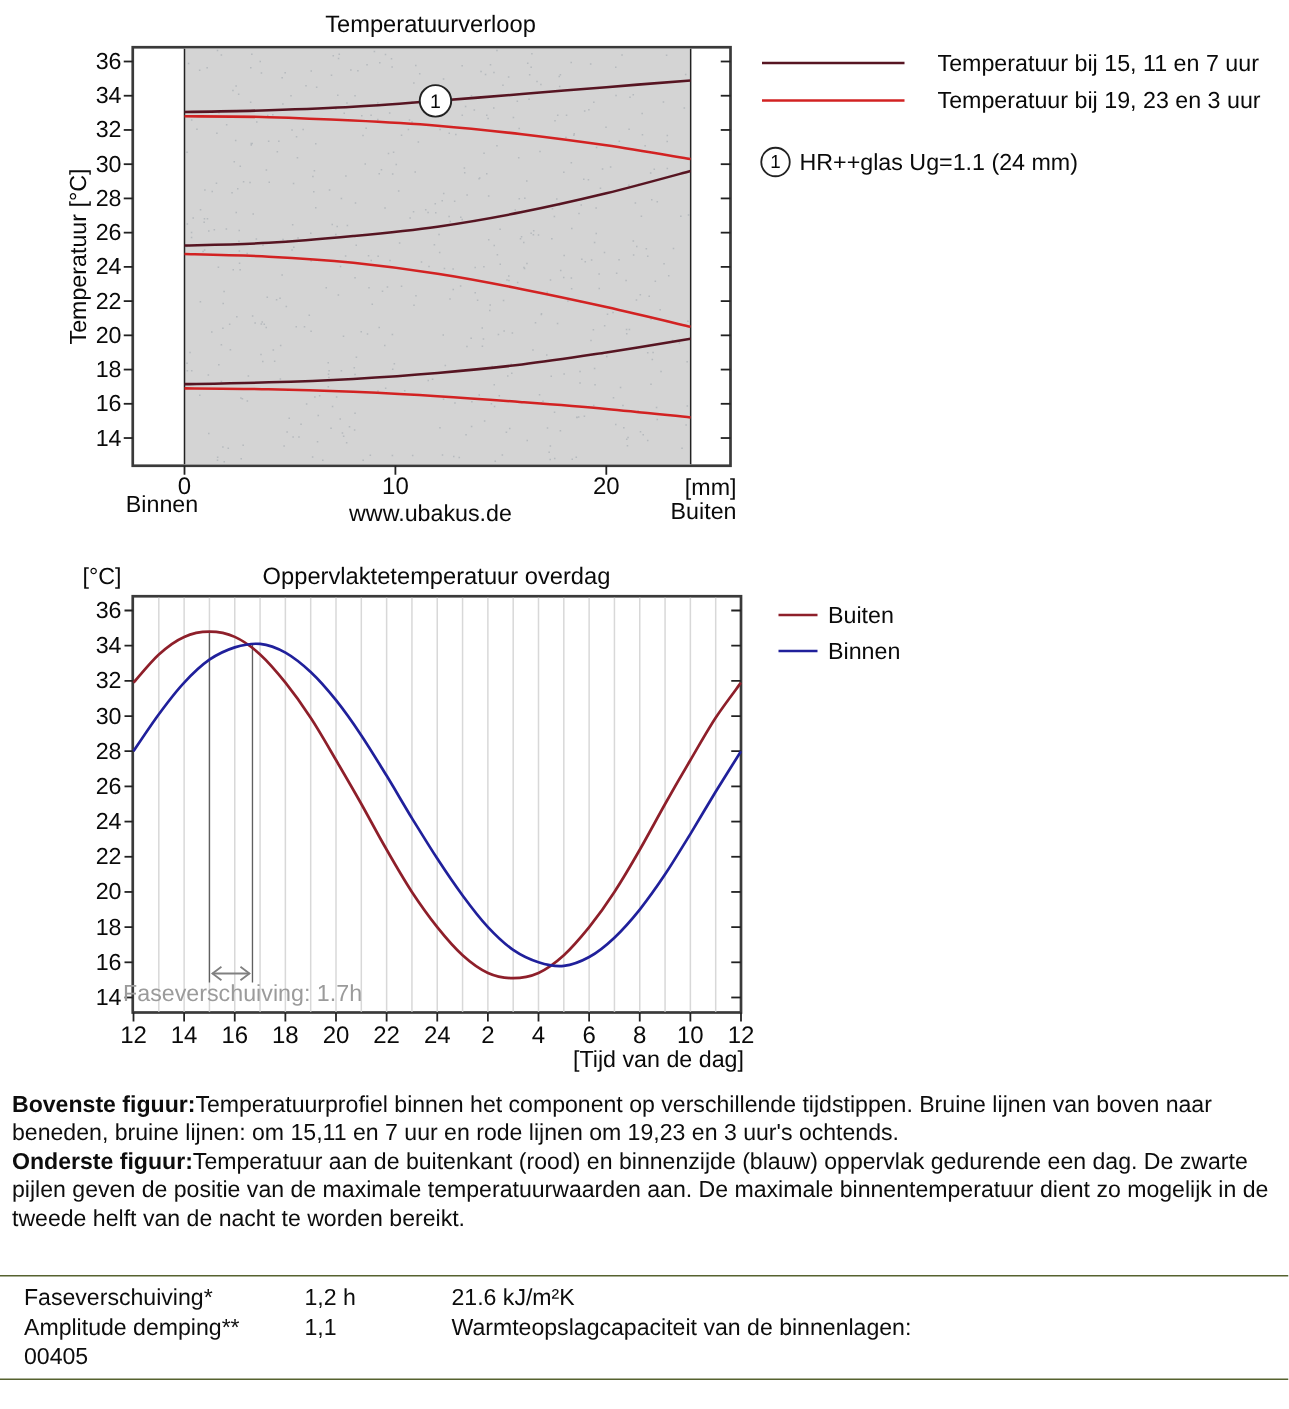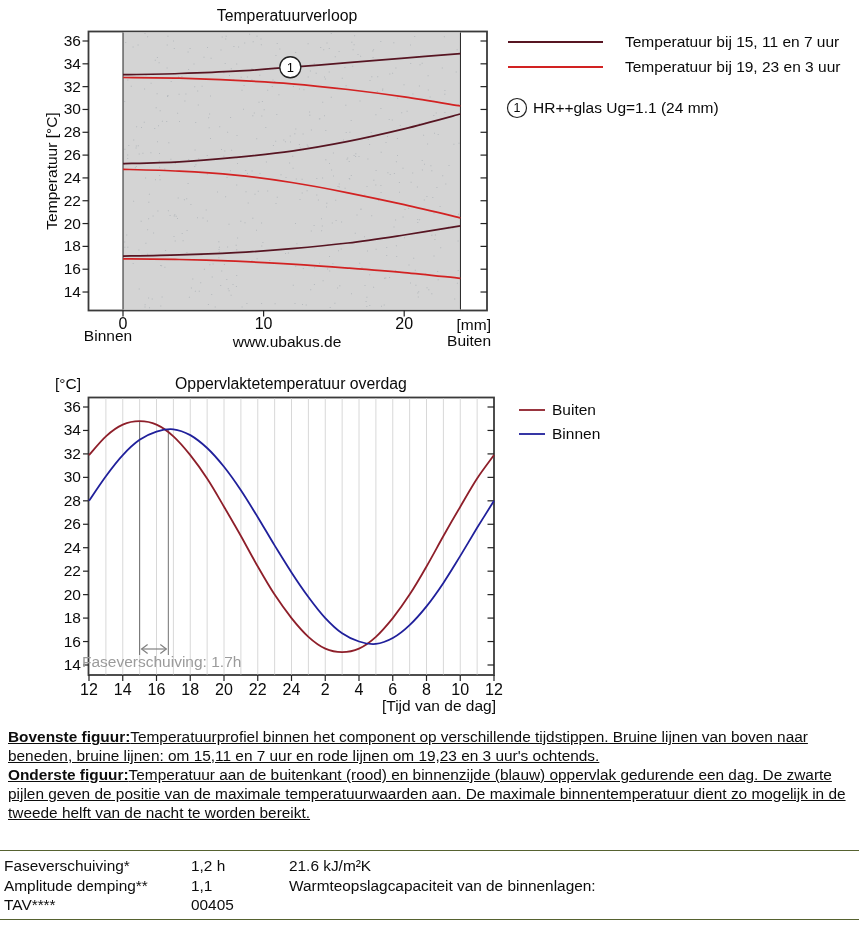--- a/index.html
+++ b/index.html
@@ -1,22 +1,22 @@
 <!DOCTYPE html>
 <html><head>
 <meta charset="utf-8">
 <style>
   html,body{margin:0;padding:0;background:#fff;}
   body{width:859px;font-family:"Liberation Sans",sans-serif;color:#111;}
   svg{display:block;font-family:"Liberation Sans",sans-serif;}
   .captions{padding:5px 8px 0 8px;font-size:15.4px;line-height:19px;color:#0d0d0d;}
-  .captions p{margin:0;text-decoration:underline;}
+  .captions p{margin:0;}
   .captions b{font-weight:bold;}
   .results{margin-top:28px;border-top:1px solid #566230;border-bottom:1px solid #566230;
-           padding:6px 0 3px 4px;font-size:15.4px;line-height:18.5px;color:#0d0d0d;}
+           padding:6px 0 3px 16px;font-size:15.4px;line-height:18.5px;color:#0d0d0d;}
   .trow{display:grid;grid-template-columns:187px 98px 362px 1fr;}
   .trow .cell{padding:0 6px 1px 0;}
 </style>
 </head>
 <body>
 
 <div>
 
   <svg id="chart-top" width="859" height="365" viewBox="0 0 859 365">
       <rect x="88.5" y="31.5" width="398.5" height="279" fill="#fff" stroke="#3a3a3a" stroke-width="1.8"></rect>
@@ -203,20 +203,19 @@
       <div class="cell">Faseverschuiving*</div>
       <div class="cell">1,2 h</div>
       <div class="cell">21.6 kJ/m²K</div>
     </div>
     <div class="trow">
       <div class="cell">Amplitude demping**</div>
       <div class="cell">1,1</div>
       <div class="cell">Warmteopslagcapaciteit van de binnenlagen:</div>
     </div>
     <div class="trow">
-      <div class="cell">TAV****</div>
       <div class="cell">00405</div>
       <div class="cell"></div>
       <div class="cell"></div>
     </div>
   </div>
 
 </div>
 
 </body></html>

